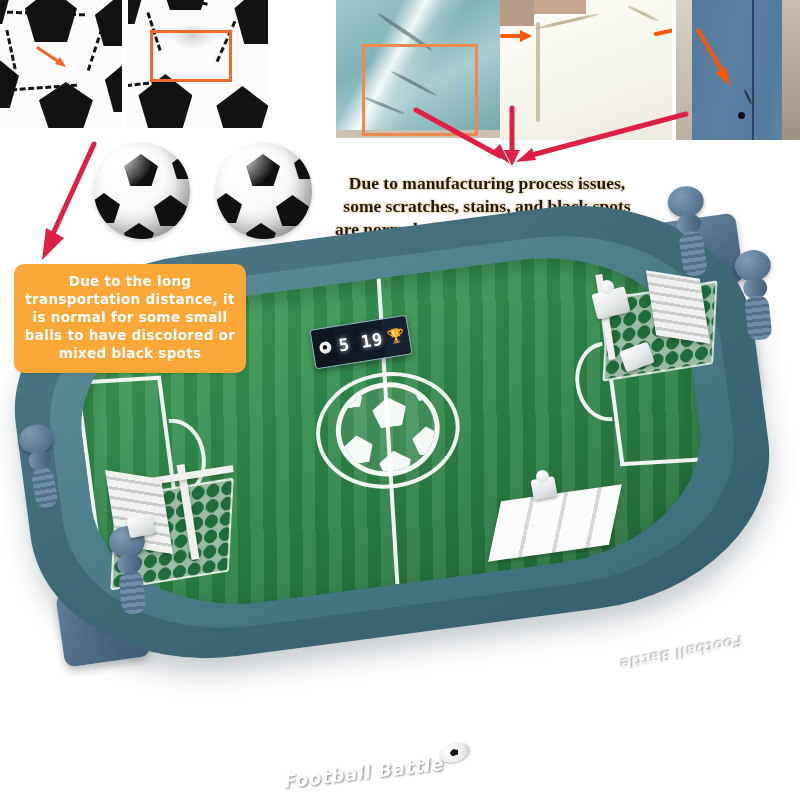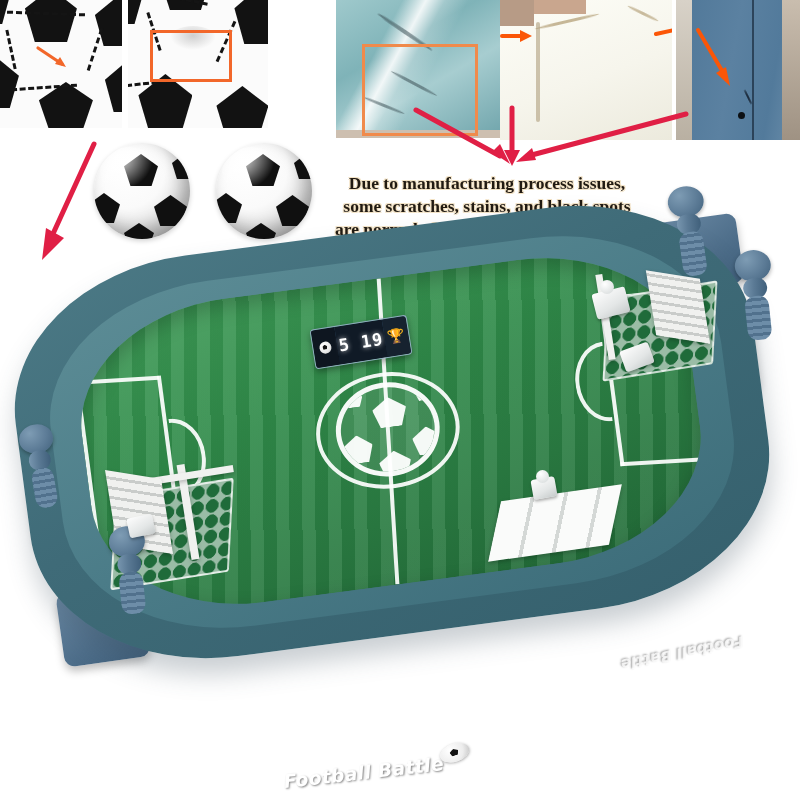--- a/index.html
+++ b/index.html
@@ -501,14 +501,15 @@
   </div>
 
   <div id="scoreboard">
     <div class="sb-cell" id="sb-ball">
       <span class="mini-ball"></span>
     </div>
     <div class="sb-cell" id="sb-digits">5 19</div>
     <div class="sb-cell" id="sb-trophy">🏆</div>
   </div>
 
+  <div id="orange-callout">Due to the long transportation distance, it is normal for some small balls to have discolored or mixed black spots</div>
 
 </div>
 
 </body></html>

